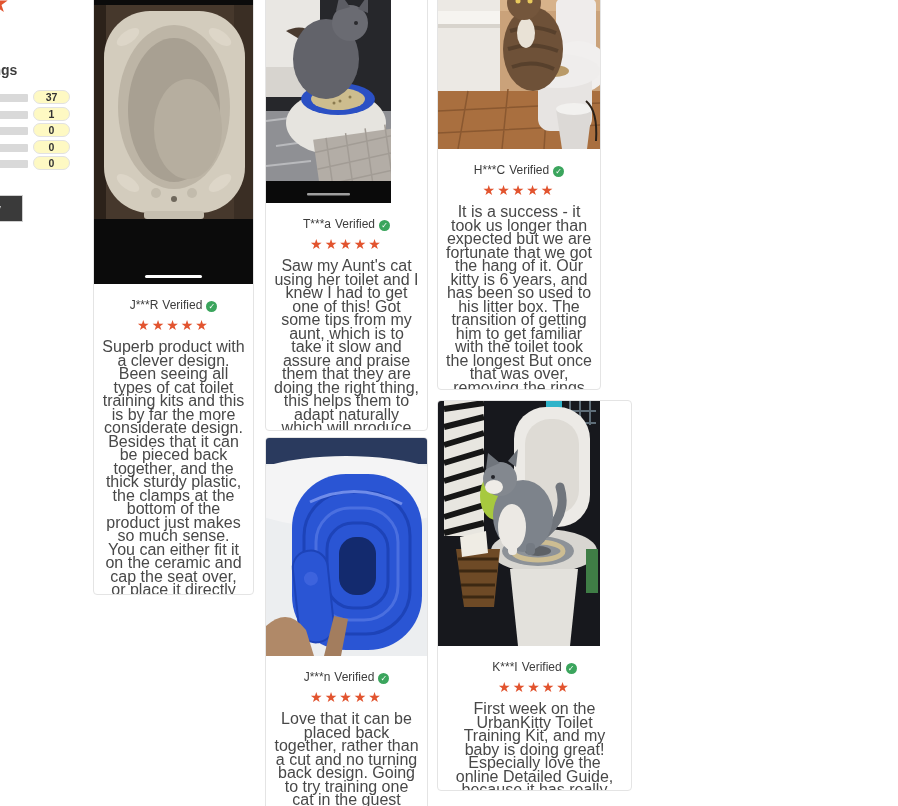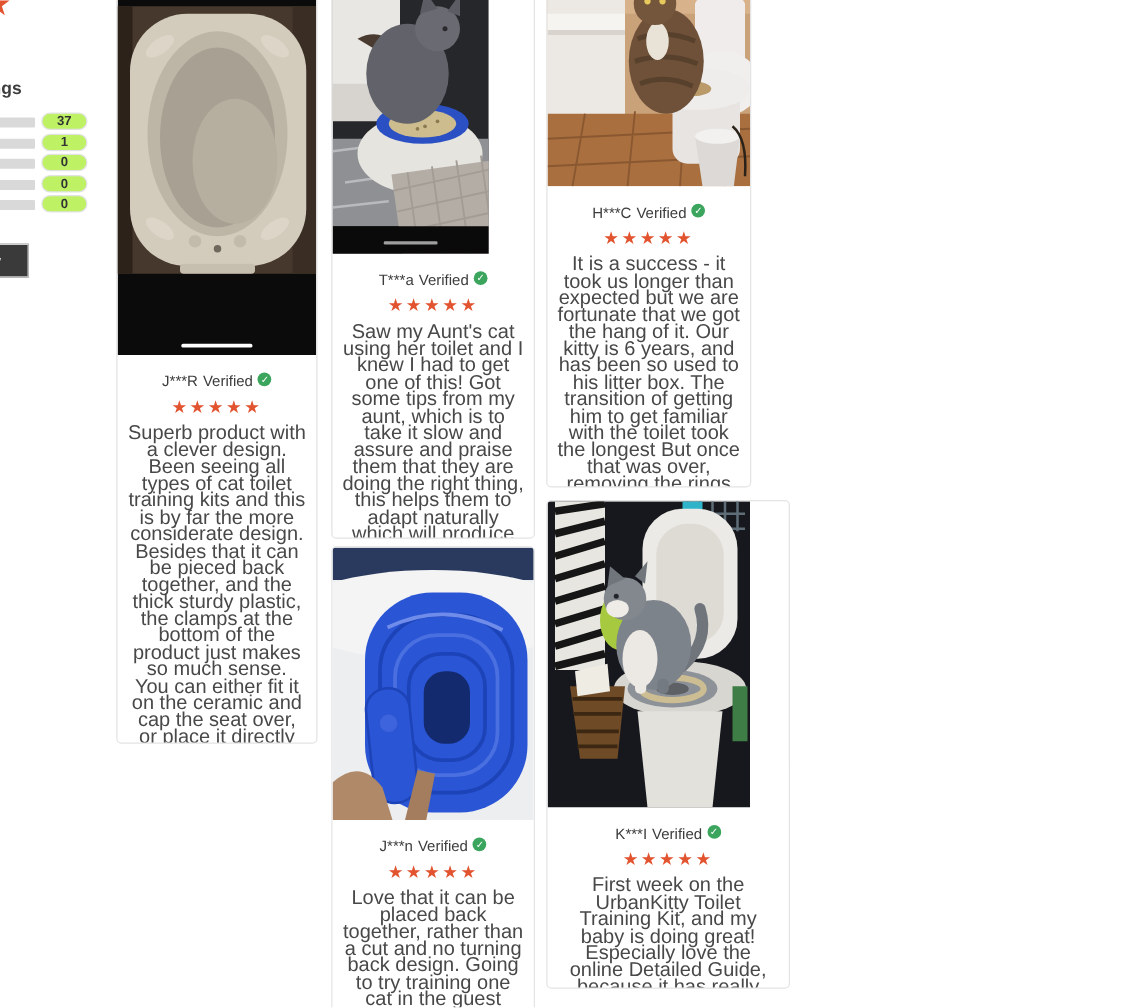--- a/index.html
+++ b/index.html
@@ -20,21 +20,21 @@
   }
   .histogram { position: absolute; left: 0; top: 90px; width: 90px; }
   .hist-row { position: relative; height: 16.5px; }
   .bar-track {
     position: absolute; left: -60px; top: 4px; width: 88px; height: 8px;
     background: #d9d9d9; border-radius: 1px; overflow: hidden;
   }
   .bar-fill { height: 100%; background: #E05A2B; }
   .count-pill {
     position: absolute; left: 33px; top: 0; width: 37px; height: 14px;
-    border: 1px solid #e2e2e2; border-radius: 8px; background: #bef264;
+    border: 1px solid #e2e2e2; border-radius: 8px; background: #fef9c3;
     font-size: 10.5px; font-weight: bold; color: #333;
     text-align: center; line-height: 13px;
   }
   .write-review {
     position: absolute; left: -102px; top: 195px; width: 125px; height: 27px;
     background: #3a3a3a; color: #fff; border: 1px solid #cfcfcf;
     font-size: 12px; font-family: "Liberation Sans", sans-serif; cursor: pointer;
   }
 
   
@@ -46,21 +46,21 @@
   .card-b { left: 265px; top: -30px; width: 163px; height: 461px; }
   .card-c { left: 437px; top: -30px; width: 164px; height: 420px; }
   .card-d { left: 265px; top: 437px; width: 163px; height: 540px; }
   .card-e { left: 437px; top: 400px; width: 195px; height: 391px; }
   .card-img { display: block; width: 100%; font-size: 0; cursor: pointer; }
   .card-img.narrow { width: 125px; }
   .card-img svg { display: block; }
   .card-body { padding: 14px 8px 12px; text-align: center; }
   .reviewer {
     font-size: 12px; color: #3c3c3c; margin-bottom: 5px;
-    display: flex; align-items: flex-start; justify-content: center; gap: 4px;
+    display: flex; align-items: flex-end; justify-content: center; gap: 4px;
   }
   .vbadge {
     display: inline-block; width: 11px; height: 11px; border-radius: 50%;
     background: #3BA55D; color: #fff; font-size: 8px; line-height: 11px;
     text-align: center; flex: 0 0 auto;
   }
   .stars {
     font-size: 14px; letter-spacing: 2px; color: #E2542F;
     margin-bottom: 7px; white-space: nowrap;
   }

